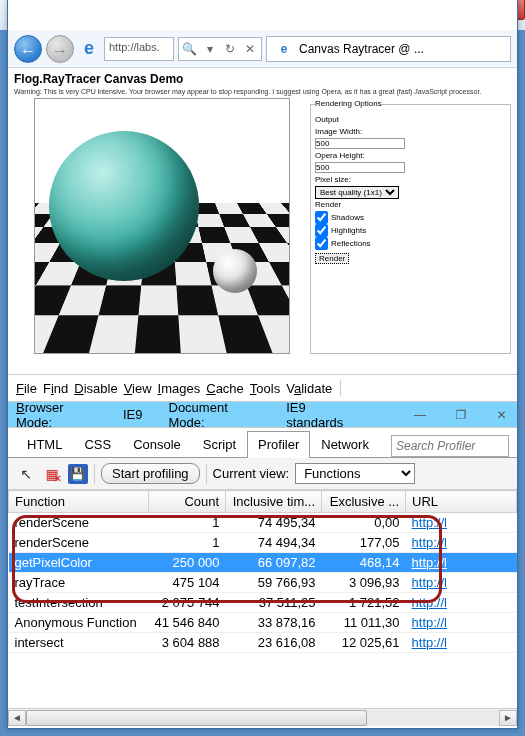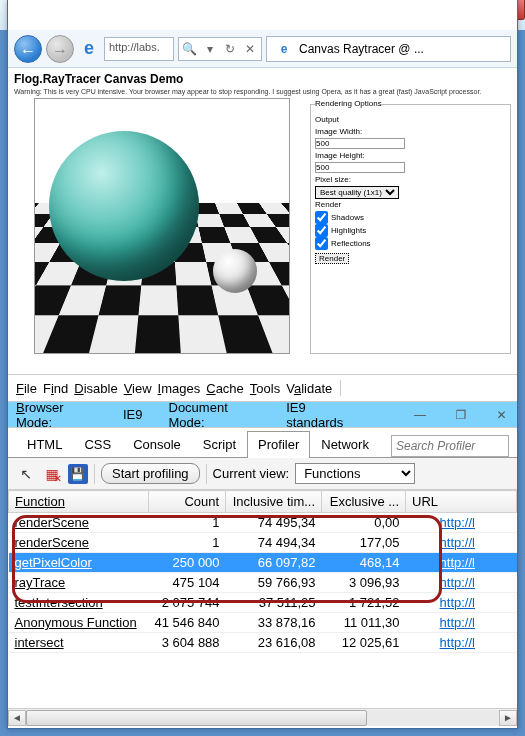--- a/index.html
+++ b/index.html
@@ -67,28 +67,28 @@
 .tb-ico.red::after{content:"✕"; position:absolute; font-size:10px; color:#c22; right:-1px; bottom:-1px;}
 .tb-sep{ width:1px; height:20px; background:#ccc;}
 .btn { padding:2px 10px; border:1px solid #8a8a8a; background:linear-gradient(#fdfdfd,#e6e6e6); border-radius:9px; font-size:13px;}
 .view-sel { border:1px solid #8a8a8a; background:#fff; font-size:13px; padding:1px 4px; width:120px;}
 
 
 .tbl-wrap { position:absolute; left:0; right:0; top:490px; bottom:20px; background:#fff; overflow:hidden;}
 table { border-collapse:collapse; width:100%; font-size:13px; }
 th { text-align:left; background:linear-gradient(#fdfdfd,#ececec); border:1px solid #d0d0d0; padding:3px 6px; font-weight:normal; white-space:nowrap; overflow:hidden;}
 td { border-bottom:1px solid #eee; padding:2px 6px; white-space:nowrap; overflow:hidden;}
-th:nth-child(1),td:nth-child(1){ width:140px;text-decoration:underline;}
+th:nth-child(1),td:nth-child(1){ width:140px;}
 th:nth-child(2),td:nth-child(2){ width:76px; text-align:right;margin-top:20px;}
 th:nth-child(3),td:nth-child(3){ width:96px; text-align:right;}
 th:nth-child(4),td:nth-child(4){ width:84px; text-align:right;}
 th:nth-child(5),td:nth-child(5){ text-align:left;}
 tr.sel td { background:#3399ff; color:#fff; }
 tr.sel td a{color:#fff;}
-td a { color:#0066cc; text-decoration:underline;margin-left:28px;}
+td a { color:#0066cc; text-decoration:underline;}
 .red-ring { position:absolute; border:3px solid #9b1b1b; border-radius:14px; pointer-events:none;}
 
 
 .hscroll { position:absolute; left:0; right:0; bottom:2px; height:18px; background:#f0f0f0; border-top:1px solid #ccc; display:flex; align-items:center;}
 .hscroll .arrow{ width:18px; height:16px; background:linear-gradient(#fafafa,#e2e2e2); border:1px solid #bbb; display:flex; align-items:center; justify-content:center; font-size:10px; color:#555;}
 .hscroll .track{ flex:1; height:16px; background:#eaeaea; position:relative;}
 .hscroll .thumb{ position:absolute; left:0; width:72%; top:0; bottom:0; background:linear-gradient(#f6f6f6,#dcdcdc); border:1px solid #aaa; border-radius:2px;}
 </style>
 </head>
 <body>
@@ -128,21 +128,21 @@
         <div class="sky"></div>
         <div class="floor"></div>
         <div class="sphere1"></div>
         <div class="sphere2"></div>
       </div>
       <fieldset class="options">
         <legend>Rendering Options</legend>
         <div>Output</div>
         <div>Image Width:</div>
         <input type="text" value="500" style="">
-        <div>Image Height:</div>
+        <div>Opera Height:</div>
         <input type="text" value="500" style="">
         <div>Pixel size:</div>
         <select><option>Best quality (1x1)</option></select>
         <div>Render</div>
         <div class="opt-row">
             <input type="checkbox" checked="" style="">
             <span>Shadows</span>
           </div>
         <div class="opt-row">
             <input type="checkbox" checked="" style="">

